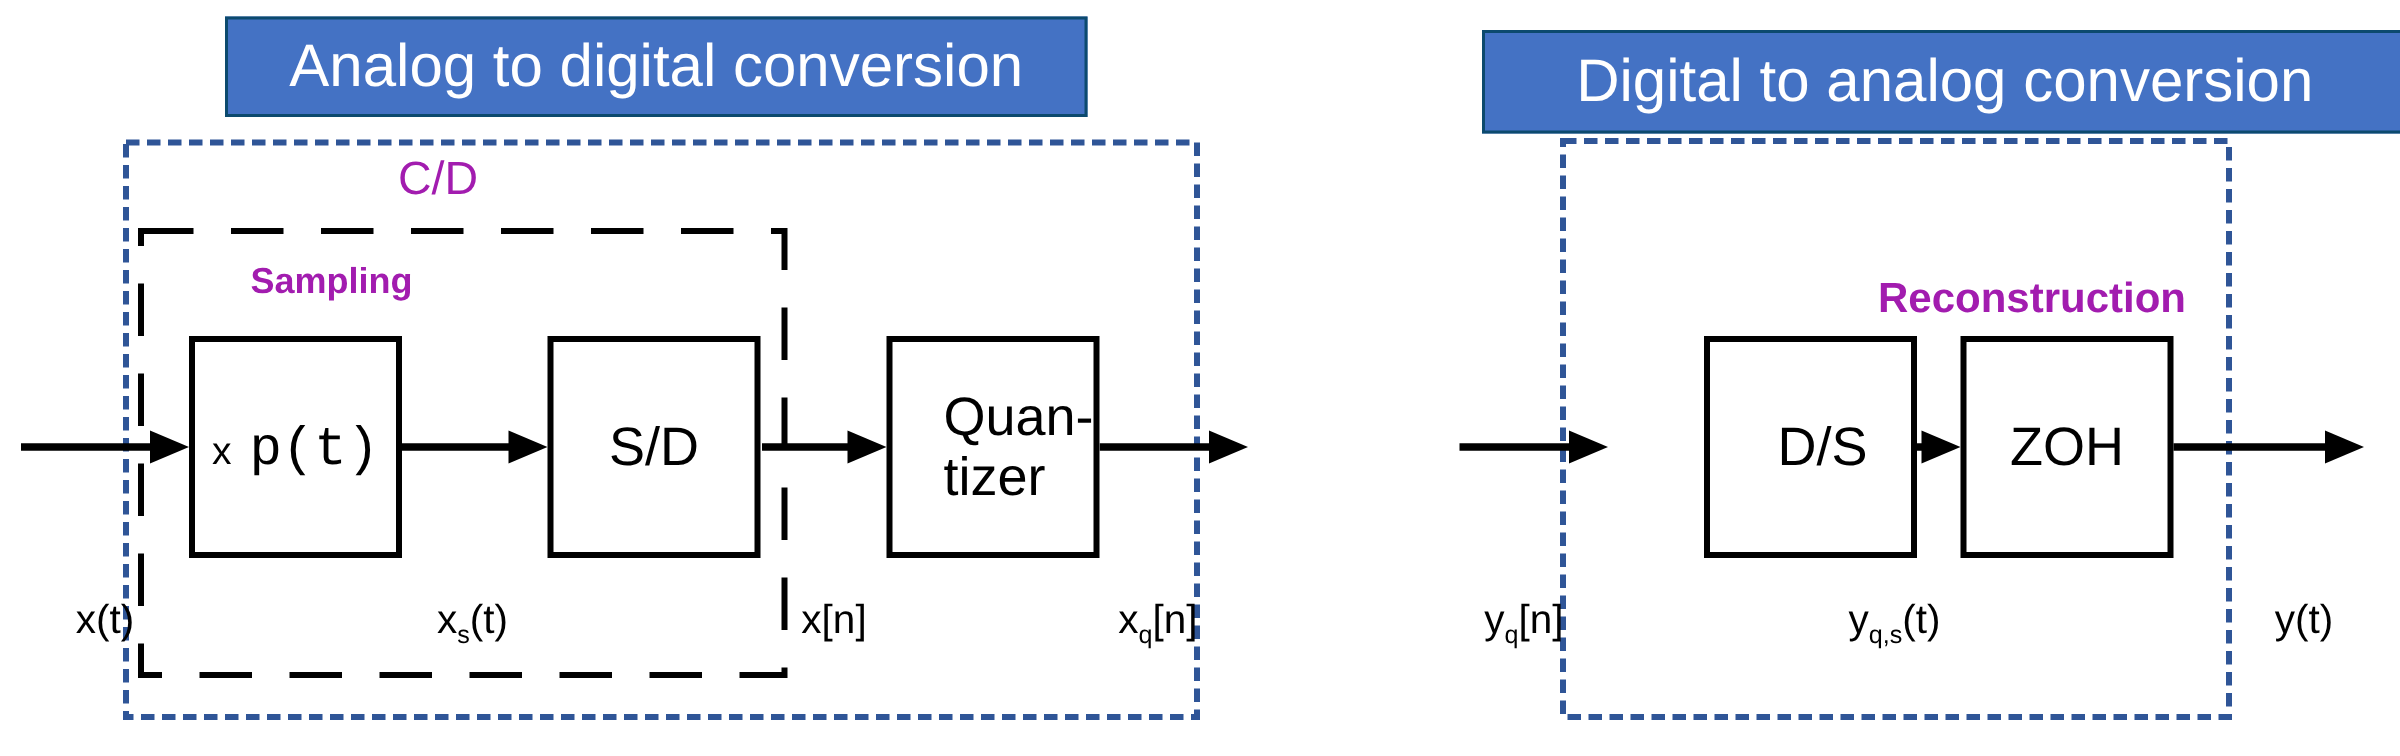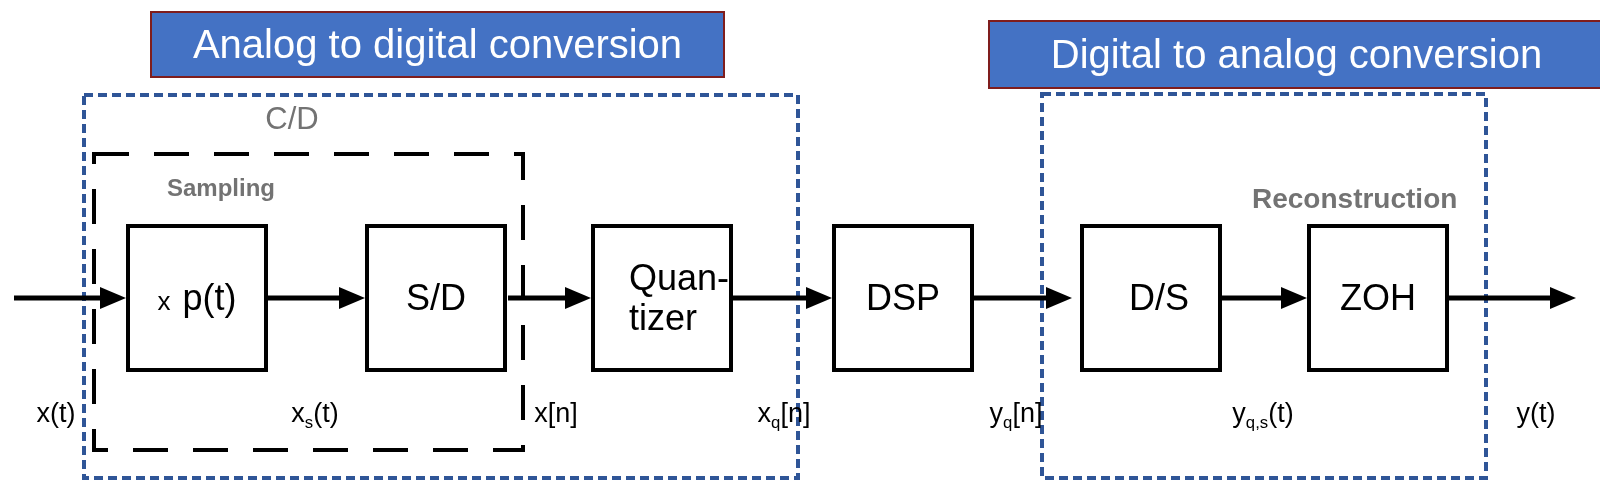--- a/index.html
+++ b/index.html
@@ -12,21 +12,21 @@
     overflow: hidden;
   }
   #wires {
     position: absolute;
     left: 0; top: 0;
     width: 1600px; height: 504px;
   }
   .header {
     position: absolute;
     background: #4472C4;
-    border: 2px solid #7f1d1d;
+    border: 2px solid #0c4a6e;
     color: #ffffff;
     font-size: 40px;
     display: flex;
     align-items: center;
     justify-content: center;
     box-sizing: border-box;
   }
   #hdr-adc { left: 150px; top: 11px;  width: 575px; height: 67px; }
   #hdr-dac { left: 988px; top: 20px;  width: 617px; height: 69px; }
 
@@ -41,31 +41,31 @@
     display: flex;
     align-items: center;
     justify-content: center;
     font-size: 36px;
     color: #000000;
   }
   #blk-mult { left: 126px; }
   #blk-sd   { left: 365px; }
   #blk-quant{ left: 591px; justify-content: flex-end; }
   #blk-dsp  { left: 832px; }
-  #blk-ds   { left: 1080px; padding-left: 16px; }
+  #blk-ds   { left: 1136px; padding-left: 16px; }
   #blk-zoh  { left: 1307px; }
 
   .blabel { white-space: pre-line; line-height: 1.1; }
   #blk-quant .blabel { padding-left: 18px; text-align: left; }
   .xsmall { font-size: 26px; }
-  .mult-gap { margin-left: 12px; }
+  .mult-gap { margin-left: 12px; font-family: Liberation Mono, monospace; }
 
   .caption {
     position: absolute;
-    color: #737373;
+    color: #a21caf;
   }
   #cap-cd {
     left: 240px; top: 101px; width: 104px;
     text-align: center; font-size: 31px;
   }
   #cap-sampling {
     left: 128px; top: 174px;
     font-size: 24px; font-weight: bold; margin-left: 39px;
   }
   #cap-recon {
@@ -74,24 +74,24 @@
   }
   .sig {
     position: absolute;
     top: 398px;
     transform: translateX(-50%);
     font-size: 27px;
     color: #000000;
     white-space: nowrap;
   }
   .sig sub { font-size: 0.62em; }
-  #sig-0 { left: 56px; text-align: center; }
+  #sig-0 { left: 70px; text-align: center; }
   #sig-1 { left: 315px; }
   #sig-2 { left: 556px; }
-  #sig-3 { left: 772px; margin-left: 12px; }
+  #sig-3 { left: 772px; }
   #sig-4 { left: 1016px; }
   #sig-5 { left: 1263px; }
   #sig-6 { left: 1536px; }
 </style>
 </head>
 <body>
 
 <div id="canvas">
 
   <svg id="wires" viewBox="0 0 1600 504" xmlns="http://www.w3.org/2000/svg">
@@ -140,23 +140,20 @@
   <div class="block" id="blk-mult">
     <div class="blabel"><span class="xsmall">x</span><span class="mult-gap">p(t)</span></div>
   </div>
   <div class="block" id="blk-sd">
     <div class="blabel">S/D</div>
   </div>
   <div class="block" id="blk-quant">
     <div class="blabel">Quan-
 tizer</div>
   </div>
-  <div class="block" id="blk-dsp">
-    <div class="blabel">DSP</div>
-  </div>
   <div class="block" id="blk-ds">
     <div class="blabel">D/S</div>
   </div>
   <div class="block" id="blk-zoh">
     <div class="blabel">ZOH</div>
   </div>
 
   <div class="sig" id="sig-0"><span>x(t)</span><sub></sub><span></span></div>
   <div class="sig" id="sig-1"><span>x</span><sub>s</sub><span>(t)</span></div>
   <div class="sig" id="sig-2"><span>x[n]</span><sub></sub><span></span></div>

